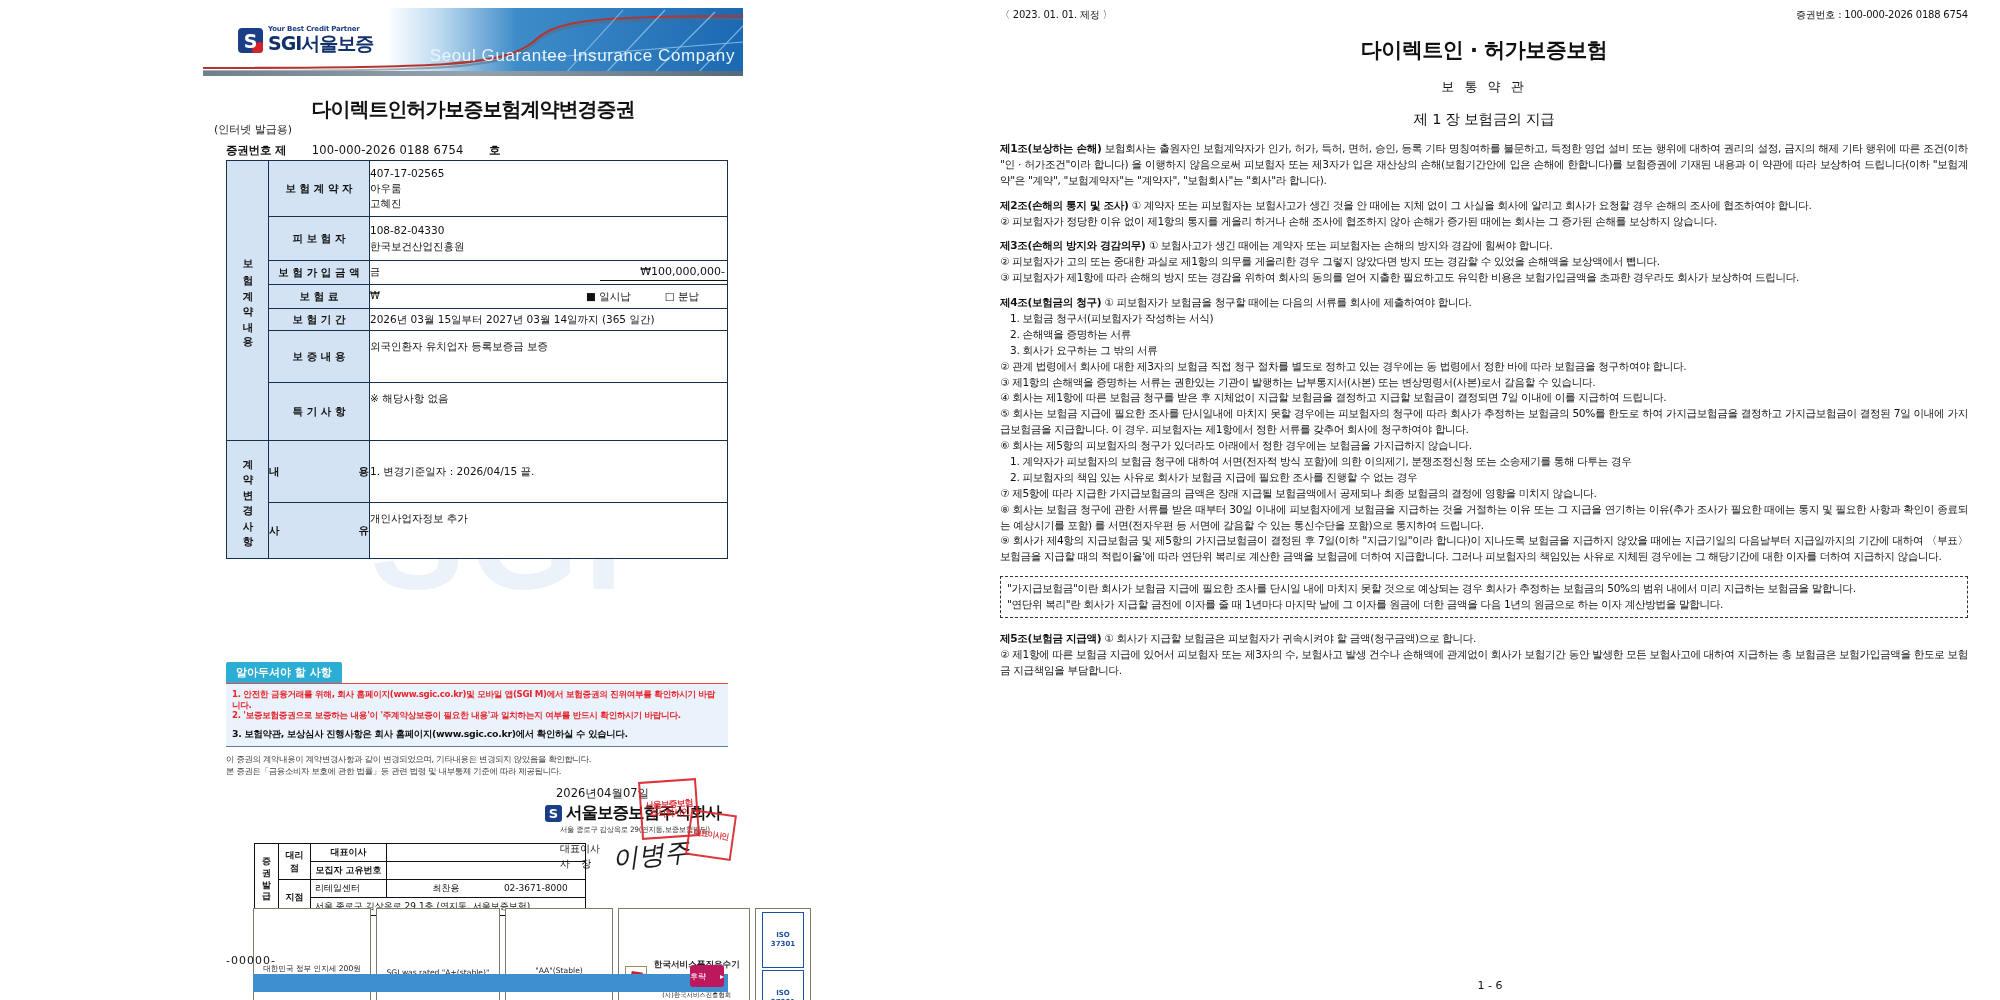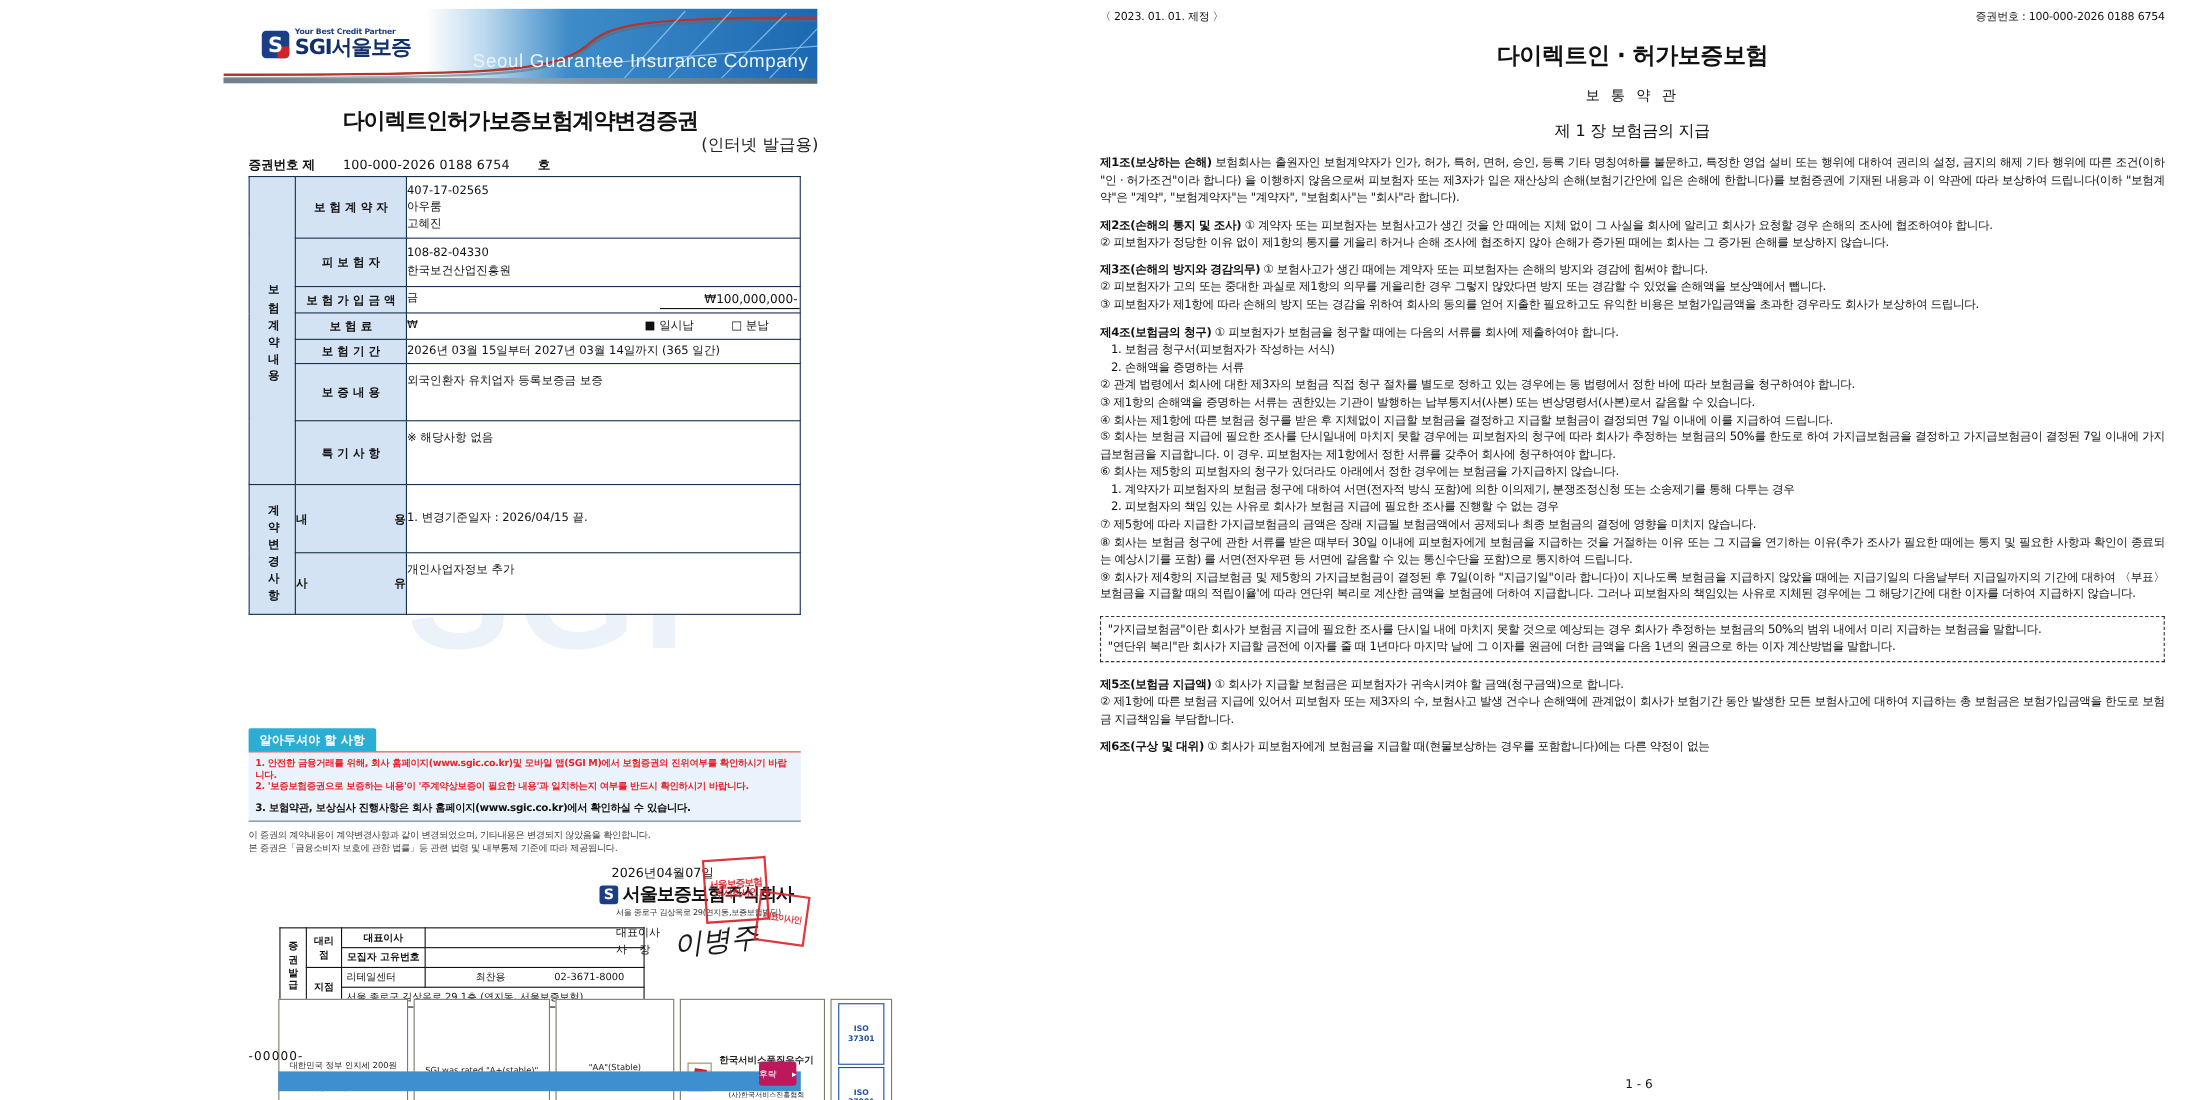--- a/index.html
+++ b/index.html
@@ -47,22 +47,22 @@
     position:absolute; right:8px; bottom:10px;
     color:#eaf4fd; font-size:17px; letter-spacing:0.6px;
     font-family:"Liberation Sans", sans-serif;
   }
 
   .doc-title {
     position:absolute; left:203px; top:96px; width:540px; text-align:center;
     font-size:20px; font-weight:bold; letter-spacing:-1px; color:#111;
   }
   .doc-subtitle {
-    position:absolute; left:204px; top:122px; width:540px; text-align:right;
-    font-size:15px; color:#222;
+    position:absolute; left:214px; top:122px; width:540px; text-align:left;
+    font-size:11px; color:#222;
   }
   .policy-line {
     position:absolute; left:226px; top:143px; font-size:11.5px; color:#111;
     letter-spacing:-0.2px;
   }
   .policy-line b { font-weight:bold; }
   .policy-line .num { font-weight:normal; letter-spacing:0.2px; }
 
   
   table.main-tbl {
@@ -461,20 +461,21 @@
       <div class="art">
         <p><span class="head">제3조(손해의 방지와 경감의무)</span><span> ① 보험사고가 생긴 때에는 계약자 또는 피보험자는 손해의 방지와 경감에 힘써야 합니다.</span></p>
         <p>② 피보험자가 고의 또는 중대한 과실로 제1항의 의무를 게을리한 경우 그렇지 않았다면 방지 또는 경감할 수 있었을 손해액을 보상액에서 뺍니다.</p>
         <p>③ 피보험자가 제1항에 따라 손해의 방지 또는 경감을 위하여 회사의 동의를 얻어 지출한 필요하고도 유익한 비용은 보험가입금액을 초과한 경우라도 회사가 보상하여 드립니다.</p>
       </div>
 
       <div class="art">
         <p><span class="head">제4조(보험금의 청구)</span><span> ① 피보험자가 보험금을 청구할 때에는 다음의 서류를 회사에 제출하여야 합니다.</span></p>
         <p class="ind">  1. 보험금 청구서(피보험자가 작성하는 서식)</p>
         <p class="ind">  2. 손해액을 증명하는 서류</p>
+        <p class="ind">  3. 회사가 요구하는 그 밖의 서류</p>
         <p>② 관계 법령에서 회사에 대한 제3자의 보험금 직접 청구 절차를 별도로 정하고 있는 경우에는 동 법령에서 정한 바에 따라 보험금을 청구하여야 합니다.</p>
         <p>③ 제1항의 손해액을 증명하는 서류는 권한있는 기관이 발행하는 납부통지서(사본) 또는 변상명령서(사본)로서 갈음할 수 있습니다.</p>
         <p>④ 회사는 제1항에 따른 보험금 청구를 받은 후 지체없이 지급할 보험금을 결정하고 지급할 보험금이 결정되면 7일 이내에 이를 지급하여 드립니다.</p>
         <p>⑤ 회사는 보험금 지급에 필요한 조사를 단시일내에 마치지 못할 경우에는 피보험자의 청구에 따라 회사가 추정하는 보험금의 50%를 한도로 하여 가지급보험금을 결정하고 가지급보험금이 결정된 7일 이내에 가지급보험금을 지급합니다. 이 경우. 피보험자는 제1항에서 정한 서류를 갖추어 회사에 청구하여야 합니다.</p>
         <p>⑥ 회사는 제5항의 피보험자의 청구가 있더라도 아래에서 정한 경우에는 보험금을 가지급하지 않습니다.</p>
         <p class="ind">  1. 계약자가 피보험자의 보험금 청구에 대하여 서면(전자적 방식 포함)에 의한 이의제기, 분쟁조정신청 또는 소송제기를 통해 다투는 경우</p>
         <p class="ind">  2. 피보험자의 책임 있는 사유로 회사가 보험금 지급에 필요한 조사를 진행할 수 없는 경우</p>
         <p>⑦ 제5항에 따라 지급한 가지급보험금의 금액은 장래 지급될 보험금액에서 공제되나 최종 보험금의 결정에 영향을 미치지 않습니다.</p>
         <p>⑧ 회사는 보험금 청구에 관한 서류를 받은 때부터 30일 이내에 피보험자에게 보험금을 지급하는 것을 거절하는 이유 또는 그 지급을 연기하는 이유(추가 조사가 필요한 때에는 통지 및 필요한 사항과 확인이 종료되는 예상시기를 포함) 를 서면(전자우편 등 서면에 갈음할 수 있는 통신수단을 포함)으로 통지하여 드립니다.</p>
         <p>⑨ 회사가 제4항의 지급보험금 및 제5항의 가지급보험금이 결정된 후 7일(이하 "지급기일"이라 합니다)이 지나도록 보험금을 지급하지 않았을 때에는 지급기일의 다음날부터 지급일까지의 기간에 대하여 〈부표〉보험금을 지급할 때의 적립이율'에 따라 연단위 복리로 계산한 금액을 보험금에 더하여 지급합니다. 그러나 피보험자의 책임있는 사유로 지체된 경우에는 그 해당기간에 대한 이자를 더하여 지급하지 않습니다.</p>
@@ -483,22 +484,19 @@
       <div class="defbox">
         <p>"가지급보험금"이란 회사가 보험금 지급에 필요한 조사를 단시일 내에 마치지 못할 것으로 예상되는 경우 회사가 추정하는 보험금의 50%의 범위 내에서 미리 지급하는 보험금을 말합니다.</p>
         <p>"연단위 복리"란 회사가 지급할 금전에 이자를 줄 때 1년마다 마지막 날에 그 이자를 원금에 더한 금액을 다음 1년의 원금으로 하는 이자 계산방법을 말합니다.</p>
       </div>
 
       <div class="art">
         <p><span class="head">제5조(보험금 지급액)</span><span> ① 회사가 지급할 보험금은 피보험자가 귀속시켜야 할 금액(청구금액)으로 합니다.</span></p>
         <p>② 제1항에 따른 보험금 지급에 있어서 피보험자 또는 제3자의 수, 보험사고 발생 건수나 손해액에 관계없이 회사가 보험기간 동안 발생한 모든 보험사고에 대하여 지급하는 총 보험금은 보험가입금액을 한도로 보험금 지급책임을 부담합니다.</p>
       </div>
 
-      <div class="art">
-        <p><span class="head">제6조(구상 및 대위)</span><span> ① 회사가 피보험자에게 보험금을 지급할 때(현물보상하는 경우를 포함합니다)에는 다른 약정이 없는</span></p>
-      </div>
 
     </div>
 
     <div class="pg-num">1 - 6</div>
   </div>
 
 </div>
 
 </body></html>

